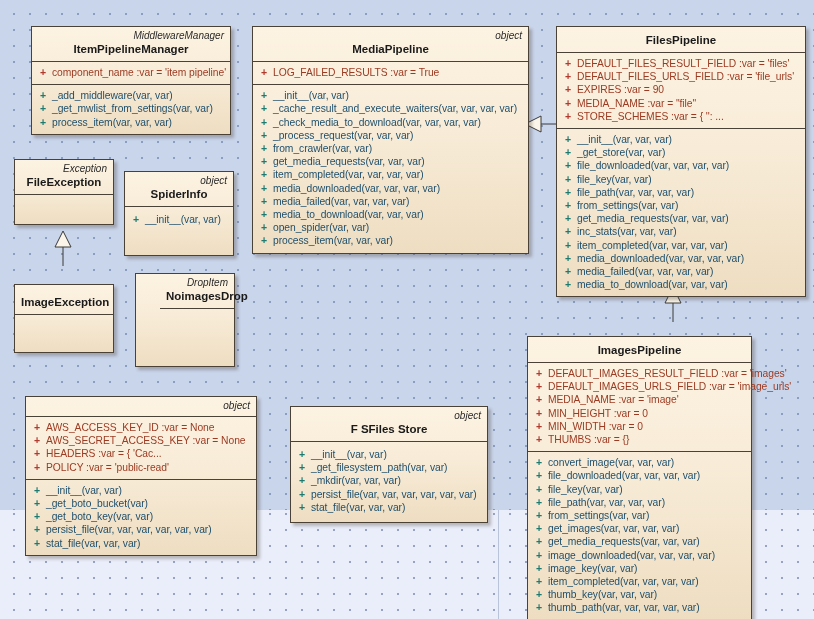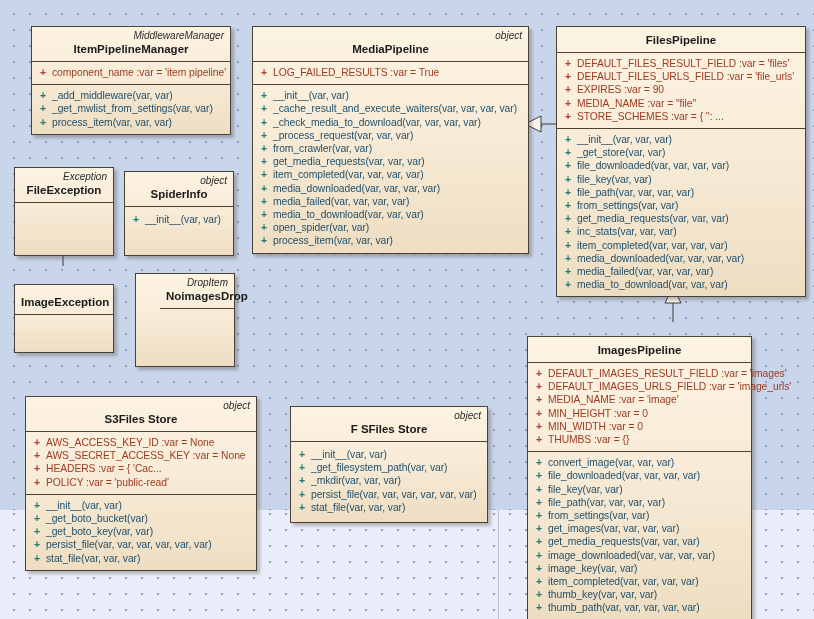--- a/index.html
+++ b/index.html
@@ -383,21 +383,21 @@
           <span class="vis">+</span>
           <span class="txt">thumb_key(var, var, var)</span>
         </div>
       <div class="row op">
           <span class="vis">+</span>
           <span class="txt">thumb_path(var, var, var, var, var)</span>
         </div>
     </div>
   </div>
 
-  <div class="uml" style="left:14px; top:147px; width:100px; height:89px;">
+  <div class="uml" style="left:14px; top:139px; width:100px; height:66px;">
     <div class="uml-head">
       <div class="uml-stereo">Exception</div>
       <div class="uml-name">FileException</div>
     </div>
     <div class="uml-sep"></div>
     <div class="uml-compart empty" style="height:42px;"></div>
   </div>
 
   <div class="uml" style="left:124px; top:151px; width:110px; height:85px;">
     <div class="uml-head">
@@ -426,21 +426,20 @@
       <div class="uml-stereo">DropItem</div>
       <div class="uml-name">NoimagesDrop</div>
     </div>
     <div class="uml-sep"></div>
     <div class="uml-compart empty" style="height:50px;"></div>
   </div>
 
   <div class="uml" style="left:25px; top:376px; width:232px;">
     <div class="uml-head">
       <div class="uml-stereo">object</div>
-      <div class="uml-name">S3Files Store</div>
     </div>
     <div class="uml-sep"></div>
     <div class="uml-compart">
       <div class="row attr">
           <span class="vis">+</span>
           <span class="txt">AWS_ACCESS_KEY_ID  :var = None</span>
         </div>
       <div class="row attr">
           <span class="vis">+</span>
           <span class="txt">AWS_SECRET_ACCESS_KEY  :var = None</span>

